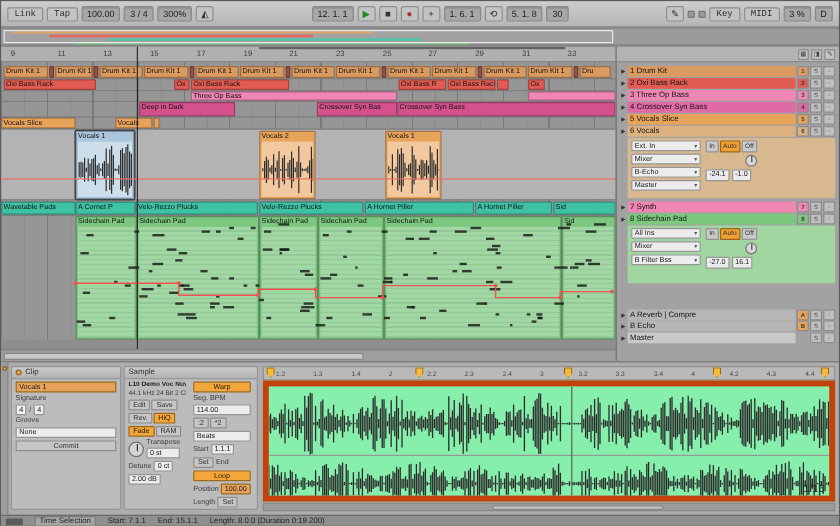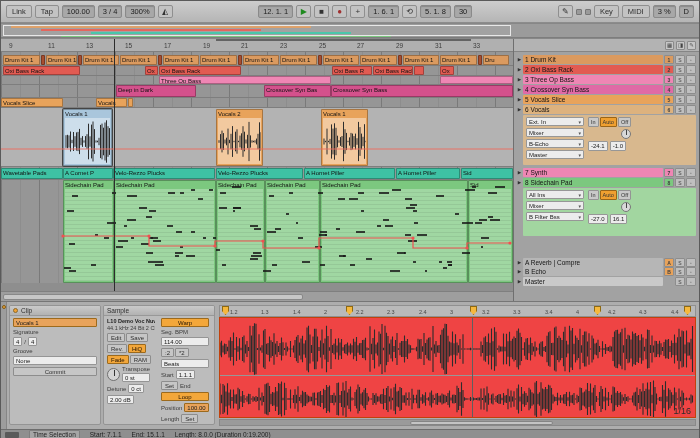--- a/index.html
+++ b/index.html
@@ -2,21 +2,21 @@
 <html><head>
 <meta charset="utf-8">
 <style>
 *{margin:0;padding:0;box-sizing:border-box}
 html,body{width:700px;height:438px;overflow:hidden}
 body{font-family:"Liberation Sans",sans-serif;background:#878787;color:#1a1a1a;position:relative;font-size:7px}
 #app{position:absolute;inset:0;border:1px solid #5a5a5a}
 
 
 .toolbar{position:absolute;left:0;top:0;right:0;height:22px;background:linear-gradient(#cdcdcd,#b5b5b5);border-bottom:1px solid #8c8c8c;display:flex;align-items:center;padding:0 5px;gap:3px}
-.tb-btn{background:#c3c3c3;border:1px solid #8f8f8f;border-radius:2px;font-size:7.5px;padding:1px 5px;color:#2e2e2e;font-family:Liberation Sans, sans-serif}
+.tb-btn{background:#c3c3c3;border:1px solid #8f8f8f;border-radius:2px;font-size:7.5px;padding:1px 5px;color:#2e2e2e;font-family:Liberation Mono, monospace}
 .tb-field{background:#a8a8a8;border:1px solid #8a8a8a;border-radius:2px;padding:1px 4px;font-size:7.5px;color:#1d1d1d;box-shadow:inset 0 1px 1px rgba(0,0,0,.18);white-space:nowrap}
 .tb-ic{width:15px;height:13px;display:flex;align-items:center;justify-content:center;background:#c3c3c3;border:1px solid #8f8f8f;border-radius:2px;font-size:8px;color:#333;padding:0}
 .tb-ic.green{color:#1f8a1f}
 .tb-ic.red{color:#a03030}
 .tb-spacer{flex:1}
 .ind{width:6px;height:6px;background:#9a9a9a;border:1px solid #777;border-radius:1px}
 
 
 .overview{position:absolute;left:0;top:23px;right:0;height:14px;background:#9b9b9b;border-bottom:1px solid #7d7d7d}
 .ov-vp{position:absolute;left:2px;top:1px;width:508px;height:11px;border:1px solid #e8e8e8;background:rgba(255,255,255,.07)}
@@ -83,21 +83,21 @@
 .fileline{font-size:5.5px;margin:2px 3px 0;white-space:nowrap;overflow:hidden;color:#202020;font-weight:bold}
 .fmtline{font-size:5.5px;margin:1px 3px 2px;white-space:nowrap;overflow:hidden;color:#3a3a3a;font-weight:normal}
 .bigknob{width:13px;height:13px;border-radius:50%;background:#d4d4d4;border:1px solid #6f6f6f;position:relative}
 .bigknob::after{content:"";position:absolute;left:5.5px;top:1px;width:1px;height:6px;background:#333}
 .scol{display:flex;flex-direction:column;gap:1px}
 
 .cp-wave{position:absolute;left:218px;top:3px;right:3px;height:121px}
 .wave-ruler{position:absolute;left:0;top:0;right:0;height:12px;background:#b9b9b9;border:1px solid #909090;overflow:hidden}
 .wtick{position:absolute;top:3px;font-size:5.5px;color:#474747}
 .wmark{position:absolute;top:0;width:7px;height:9px;background:#f5b83d;border:1px solid #8f6a12;clip-path:polygon(0 0,100% 0,100% 55%,50% 100%,0 55%)}
-.wave-body{position:absolute;left:0;top:12px;right:0;bottom:8px;background:#ef4444;border:1px solid #c2410c;overflow:hidden}
+.wave-body{position:absolute;left:0;top:12px;right:0;bottom:8px;background:#86efac;border:5px solid #c2410c;overflow:hidden}
 .wave-mid{position:absolute;left:0;right:0;top:57px;height:1px;background:#979797}
 .wave-split{position:absolute;left:252px;top:0;bottom:0;width:1px;background:#5f5f5f}
 .wave-zoom{position:absolute;right:4px;bottom:1px;font-size:9px;color:#2b2b2b}
 .wave-scroll{position:absolute;left:0;bottom:0;right:0;height:7px;background:#9a9a9a;border:1px solid #898989}
 .ws-thumb{position:absolute;left:40%;top:1px;width:30%;height:4px;background:#c4c4c4;border:1px solid #858585;border-radius:2px}
 
 
 .statusbar{position:absolute;left:0;top:428px;right:0;height:10px;background:#8f8f8f;border-top:1px solid #6d6d6d;display:flex;align-items:center;gap:10px;padding:0 4px;font-size:6.5px;color:#1f1f1f}
 .sb-grip{width:14px;height:6px;background:#5a5a5a;border-radius:1px}
 .sb-ctx{background:#a5a5a5;border:1px solid #7f7f7f;padding:0 3px;border-radius:1px}

